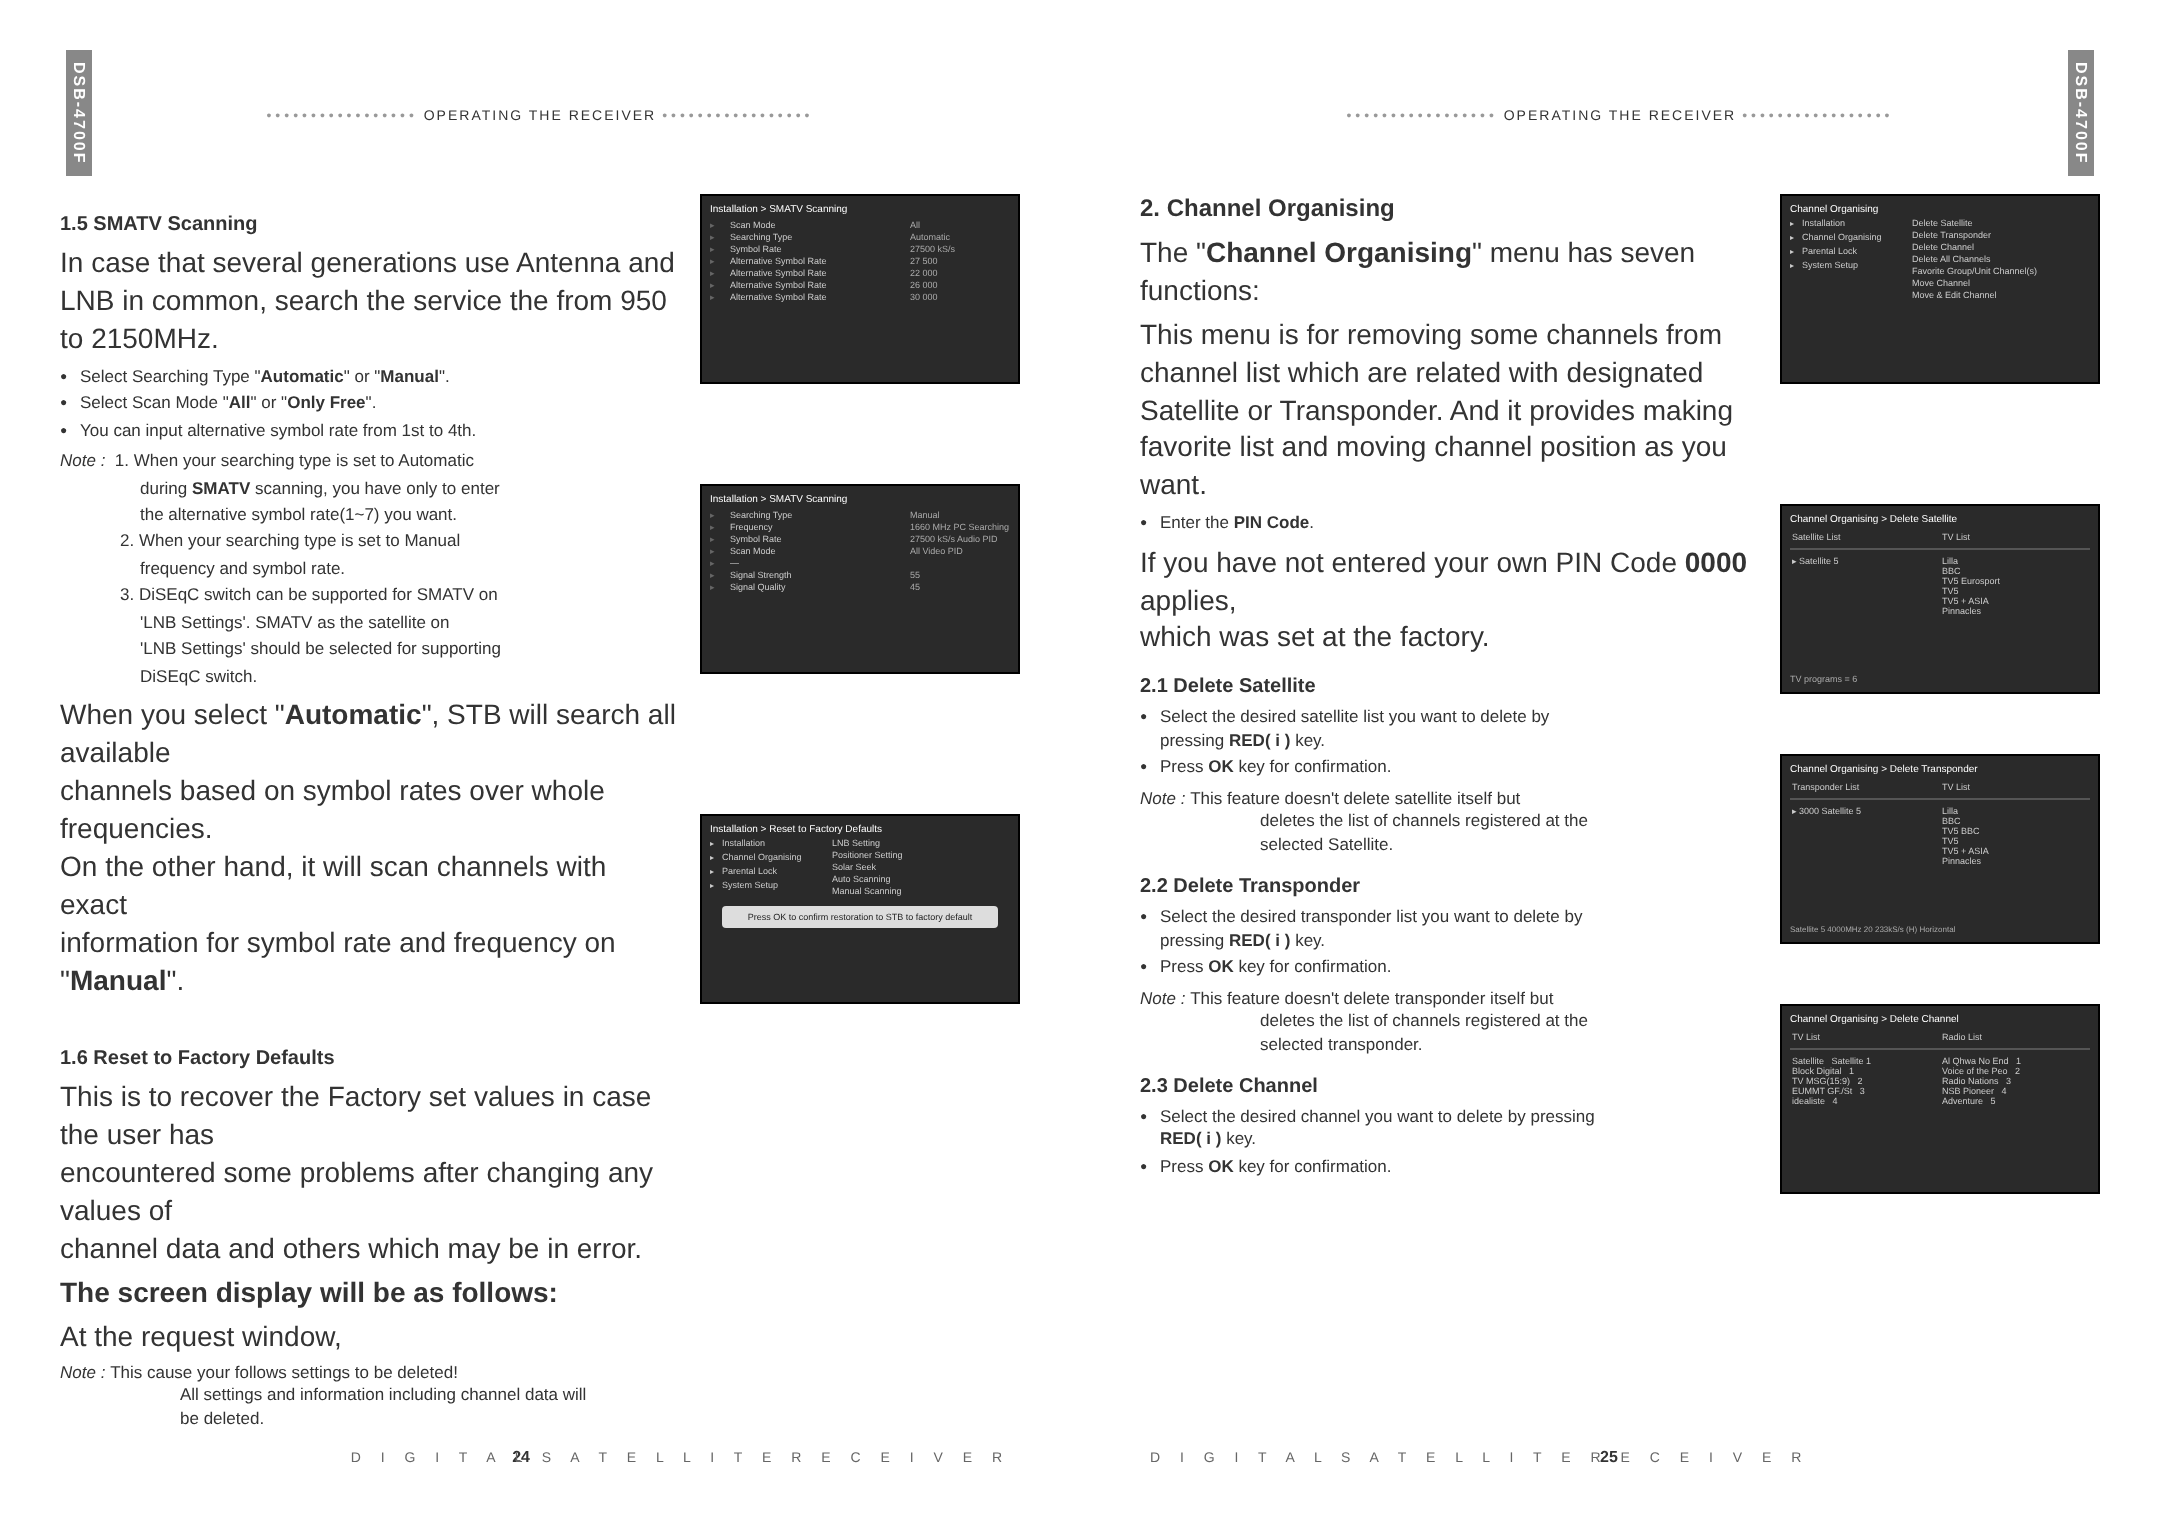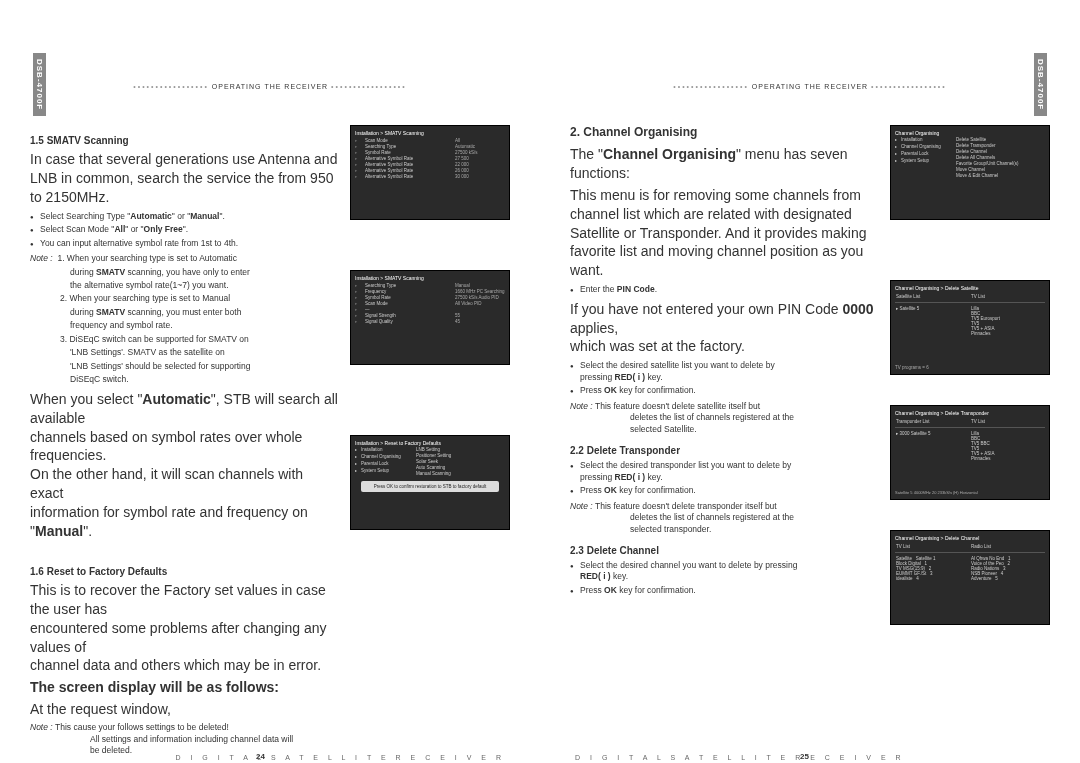--- a/index.html
+++ b/index.html
@@ -10,21 +10,20 @@
     font-size: 9px;
     color: #333;
     width: 1080px;
     height: 763px;
     overflow: hidden;
   }
   .page-container {
     display: flex;
     width: 1080px;
     height: 674px;
-    margin-top: 28px;
   }
   .page {
     width: 540px;
     height: 763px;
     position: relative;
     padding: 55px 30px 40px 30px;
     box-sizing: border-box;
   }
   .tab-left, .tab-right {
     position: absolute;
@@ -135,21 +134,20 @@
         <ul class="bullets">
           <li><span>Select Searching Type "</span><span class="bold">Automatic</span><span>" or "</span><span class="bold">Manual</span><span>".</span></li>
           <li><span>Select Scan Mode "</span><span class="bold">All</span><span>" or "</span><span class="bold">Only Free</span><span>".</span></li>
           <li>You can input alternative symbol rate from 1st to 4th.</li>
         </ul>
         <div class="note-block">
           <div class="note-item" style="text-indent:-40px;"><span class="note-label ital">Note :</span>&nbsp;&nbsp;<span>1. When your searching type is set to Automatic</span></div>
           <div class="note-item" style="text-indent:0;"><span>during </span><span class="bold">SMATV</span><span> scanning, you have only to enter</span></div>
           <div class="note-item" style="text-indent:0;">the alternative symbol rate(1~7) you want.</div>
           <div class="note-item">2. When your searching type is set to Manual</div>
-          <div class="note-item" style="text-indent:0;"><span>during </span><span class="bold">SMATV</span><span> scanning, you must enter both</span></div>
           <div class="note-item" style="text-indent:0;">frequency and symbol rate.</div>
           <div class="note-item">3. DiSEqC switch can be supported for SMATV on</div>
           <div class="note-item" style="text-indent:0;">'LNB Settings'. SMATV as the satellite on</div>
           <div class="note-item" style="text-indent:0;">'LNB Settings' should be selected for supporting</div>
           <div class="note-item" style="text-indent:0;">DiSEqC switch.</div>
         </div>
         <p>
           <span>When you select "</span><span class="bold">Automatic</span><span>", STB will search all available</span><br>
           <span>channels based on symbol rates over whole frequencies.</span><br>
           <span>On the other hand, it will scan channels with exact</span><br>
@@ -292,20 +290,21 @@
         <p><span>The "</span><span class="bold">Channel Organising</span><span>" menu has seven functions:</span></p>
         <p>This menu is for removing some channels from channel list which are related with designated Satellite or Transponder. And it provides making favorite list and moving channel position as you want.</p>
         <ul class="bullets">
           <li><span>Enter the </span><span class="bold">PIN Code</span><span>.</span></li>
         </ul>
         <p>
           <span>If you have not entered your own PIN Code </span><span class="bold">0000</span><span> applies,</span><br>
           <span>which was set at the factory.</span>
         </p>
 
+        <h3 class="sub-title">2.1 Delete Satellite</h3>
         <ul class="bullets">
           <li><span>Select the desired satellite list you want to delete by</span><br><span>pressing </span><span class="bold">RED( i )</span><span> key.</span></li>
           <li><span>Press </span><span class="bold">OK</span><span> key for confirmation.</span></li>
         </ul>
         <div class="note-simple">
           <span class="note-label ital">Note :</span>&nbsp;<span>This feature doesn't delete satellite itself but</span><br>
           <span style="padding-left:30px;display:inline-block;text-indent:0;">deletes the list of channels registered at the</span><br>
           <span style="padding-left:30px;display:inline-block;text-indent:0;">selected Satellite.</span>
         </div>
 

